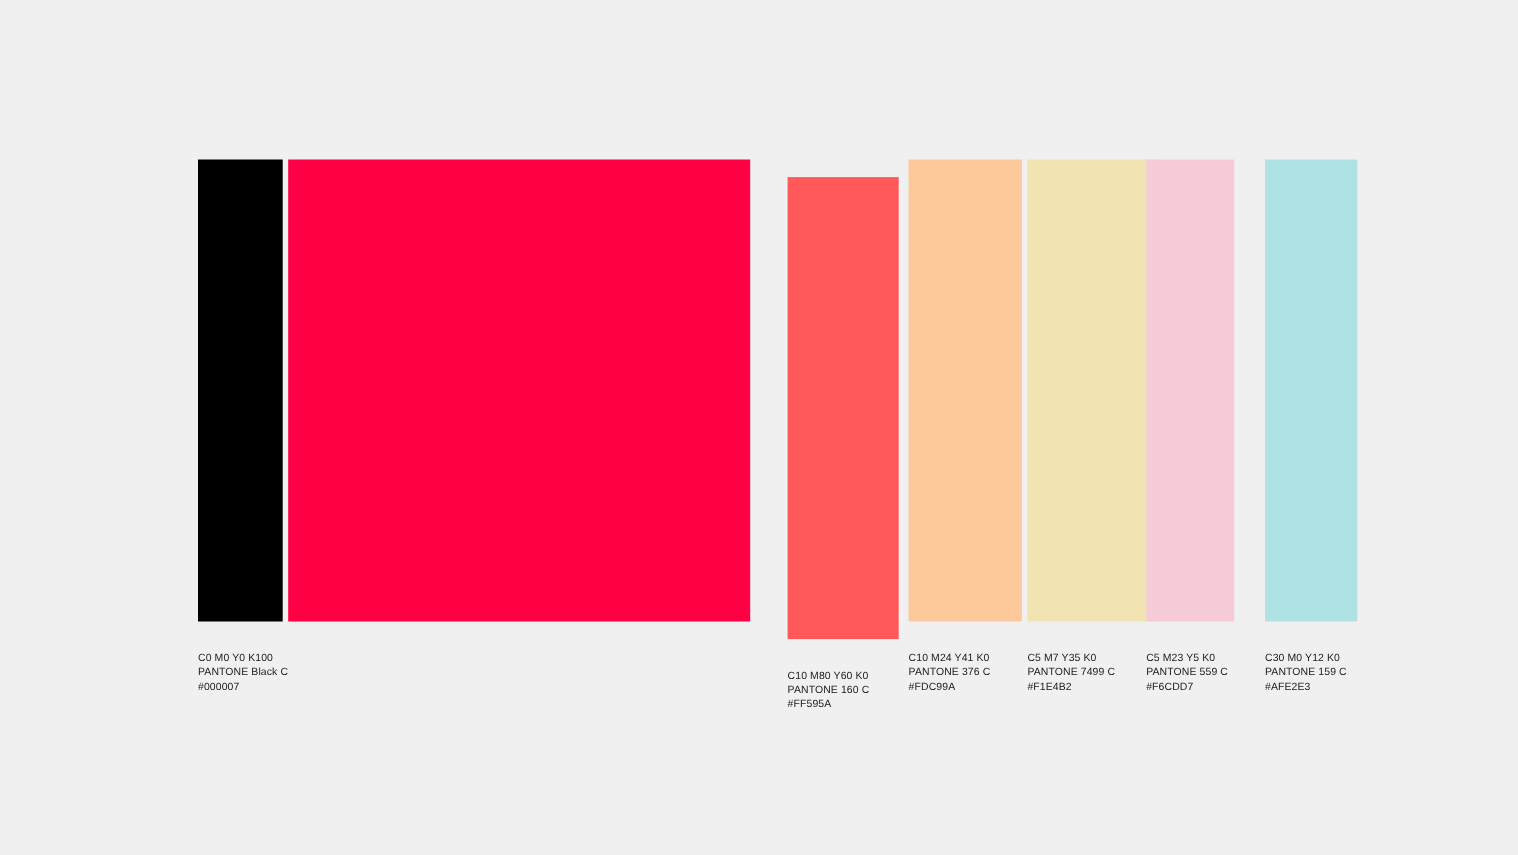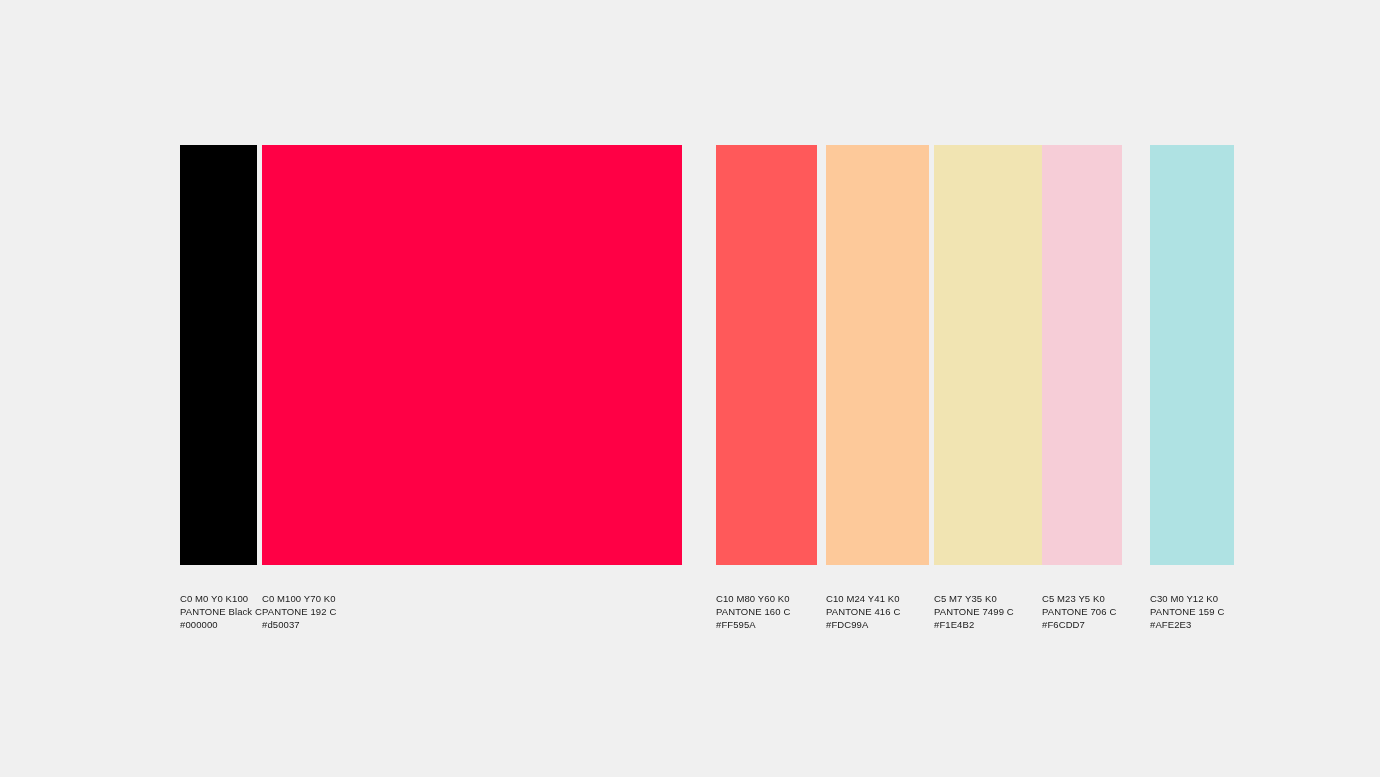--- a/index.html
+++ b/index.html
@@ -58,62 +58,57 @@
 </head>
 <body>
 
 <div id="palette-board" style="background: rgb(240, 240, 240);">
     <div class="swatch-group" id="primary-group" style="left: 132px;">
       <div class="swatch-col" style="left: 0px; width: 77px; padding-left: 48px;">
         <div class="swatch-chip" style="background: rgb(0, 0, 0);"></div>
         <div class="swatch-caption">
           <span class="caption-line">C0 M0 Y0 K100</span>
           <span class="caption-line">PANTONE Black C</span>
-          <span class="caption-line">#000000</span>
+          <span class="caption-line">#000007</span>
         </div>
       </div>
       <div class="swatch-col" style="left: 130px; width: 420px;">
         <div class="swatch-chip" style="background: rgb(255, 0, 69);"></div>
-        <div class="swatch-caption">
-          <span class="caption-line">C0 M100 Y70 K0</span>
-          <span class="caption-line">PANTONE 192 C</span>
-          <span class="caption-line">#d50037</span>
-        </div>
       </div>
     </div>
     <div class="swatch-group" id="secondary-group" style="left: 716px;">
-      <div class="swatch-col" style="left: 0px; width: 101px;">
+      <div class="swatch-col" style="left: 0px; width: 101px; margin-top: 16px;">
         <div class="swatch-chip" style="background: rgb(255, 89, 90);"></div>
         <div class="swatch-caption">
           <span class="caption-line">C10 M80 Y60 K0</span>
           <span class="caption-line">PANTONE 160 C</span>
           <span class="caption-line">#FF595A</span>
         </div>
       </div>
       <div class="swatch-col" style="left: 110px; width: 103px;">
         <div class="swatch-chip" style="background: rgb(253, 201, 154);"></div>
         <div class="swatch-caption">
           <span class="caption-line">C10 M24 Y41 K0</span>
-          <span class="caption-line">PANTONE 416 C</span>
+          <span class="caption-line">PANTONE 376 C</span>
           <span class="caption-line">#FDC99A</span>
         </div>
       </div>
       <div class="swatch-col" style="left: 218px; width: 120px;">
         <div class="swatch-chip" style="background: rgb(241, 228, 178);"></div>
         <div class="swatch-caption">
           <span class="caption-line">C5 M7 Y35 K0</span>
           <span class="caption-line">PANTONE 7499 C</span>
           <span class="caption-line">#F1E4B2</span>
         </div>
       </div>
       <div class="swatch-col" style="left: 326px; width: 80px;">
         <div class="swatch-chip" style="background: rgb(246, 205, 215);"></div>
         <div class="swatch-caption">
           <span class="caption-line">C5 M23 Y5 K0</span>
-          <span class="caption-line">PANTONE 706 C</span>
+          <span class="caption-line">PANTONE 559 C</span>
           <span class="caption-line">#F6CDD7</span>
         </div>
       </div>
       <div class="swatch-col" style="left: 434px; width: 84px;">
         <div class="swatch-chip" style="background: rgb(175, 226, 227);"></div>
         <div class="swatch-caption">
           <span class="caption-line">C30 M0 Y12 K0</span>
           <span class="caption-line">PANTONE 159 C</span>
           <span class="caption-line">#AFE2E3</span>
         </div>

